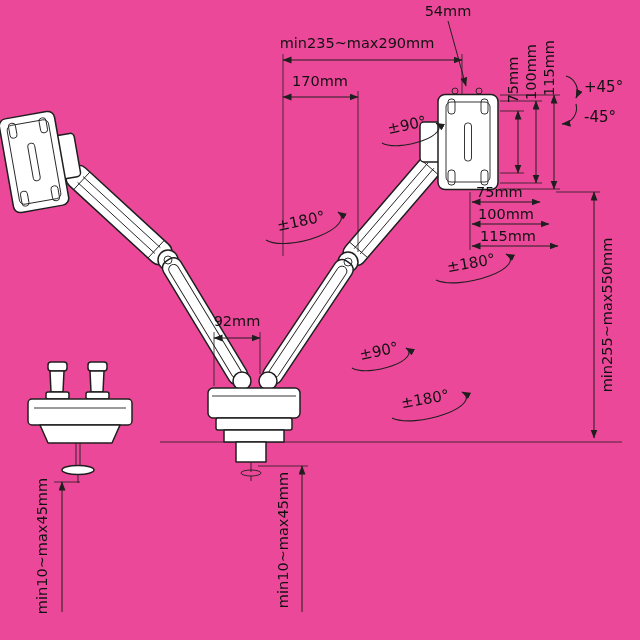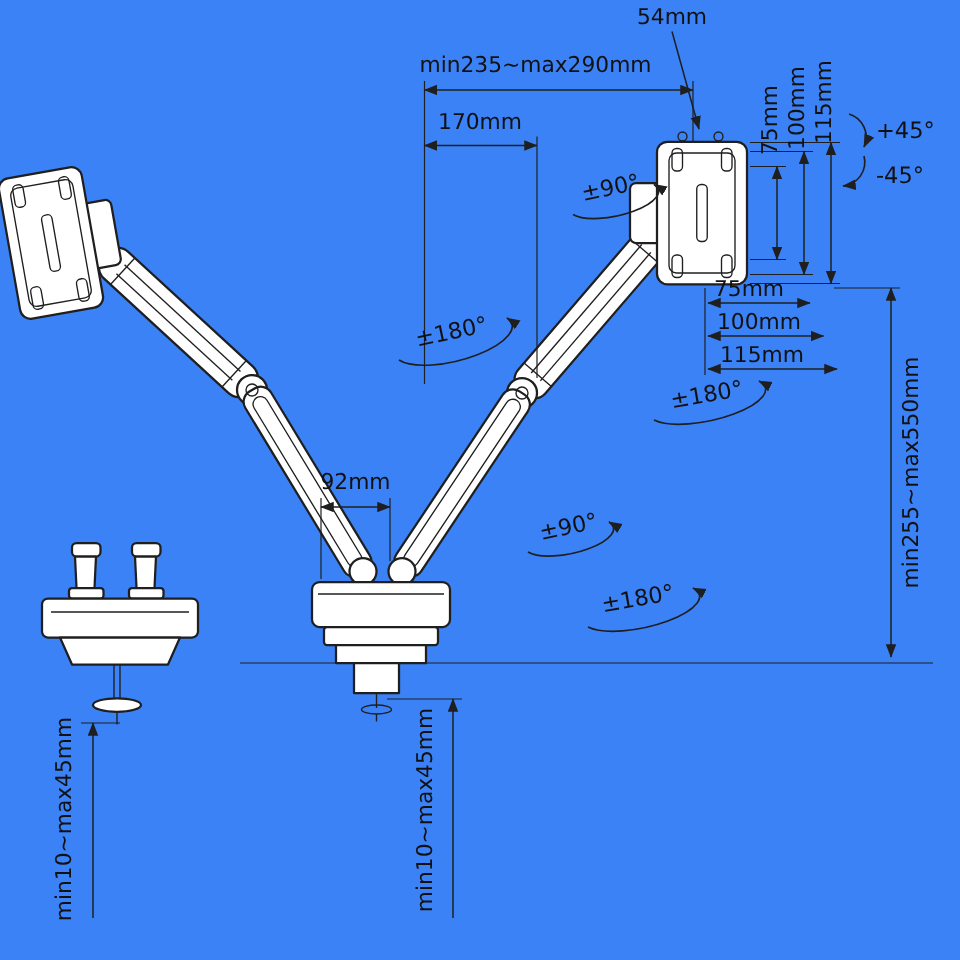--- a/index.html
+++ b/index.html
@@ -1,16 +1,16 @@
 <!DOCTYPE html>
 <html><head>
 <meta charset="utf-8">
 <style>
   html,body{margin:0;padding:0;background:#fff;}
-  .stage{position:relative;width:640px;height:640px;background:#3b82f6;overflow:hidden;}
+  .stage{position:relative;width:640px;height:640px;background:#ec4899;overflow:hidden;}
   svg{display:block;}
   svg text{font-family:"DejaVu Sans","Liberation Sans",sans-serif;fill:#111;}
   text.dim{font-size:14.5px;}
   text.ang{font-size:15px;}
   .outline{fill:#fff;stroke:#1f1f1f;stroke-width:1.5;stroke-linejoin:round;}
   .detail{fill:none;stroke:#1f1f1f;stroke-width:0.9;}
   .dimline{fill:none;stroke:#1f1f1f;stroke-width:1;}
   .ext{fill:none;stroke:#1f1f1f;stroke-width:0.8;}
   .arc{fill:none;stroke:#1f1f1f;stroke-width:1.1;}
 </style>

